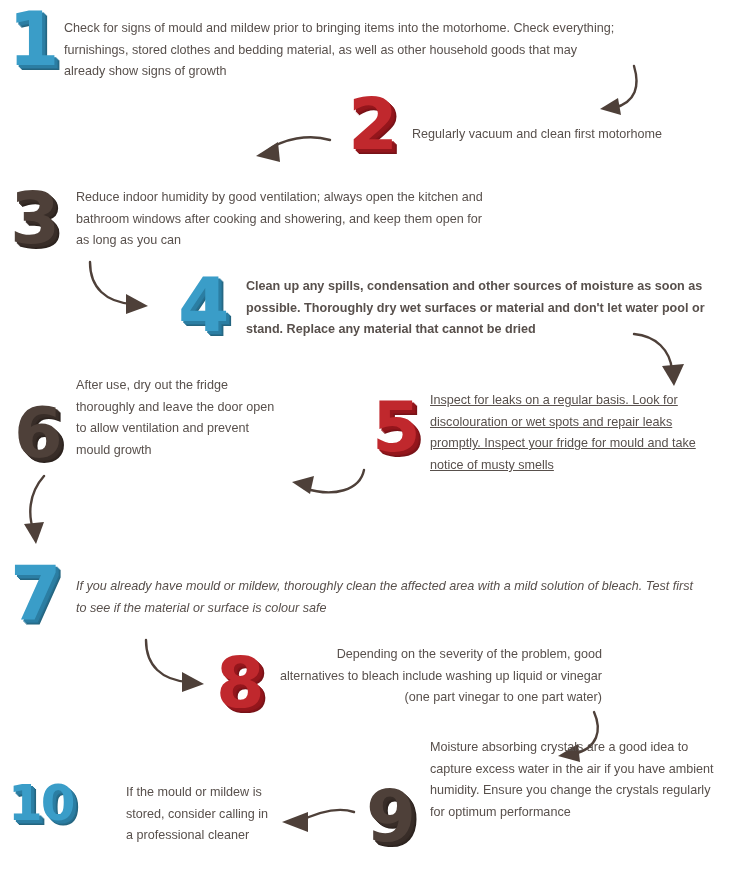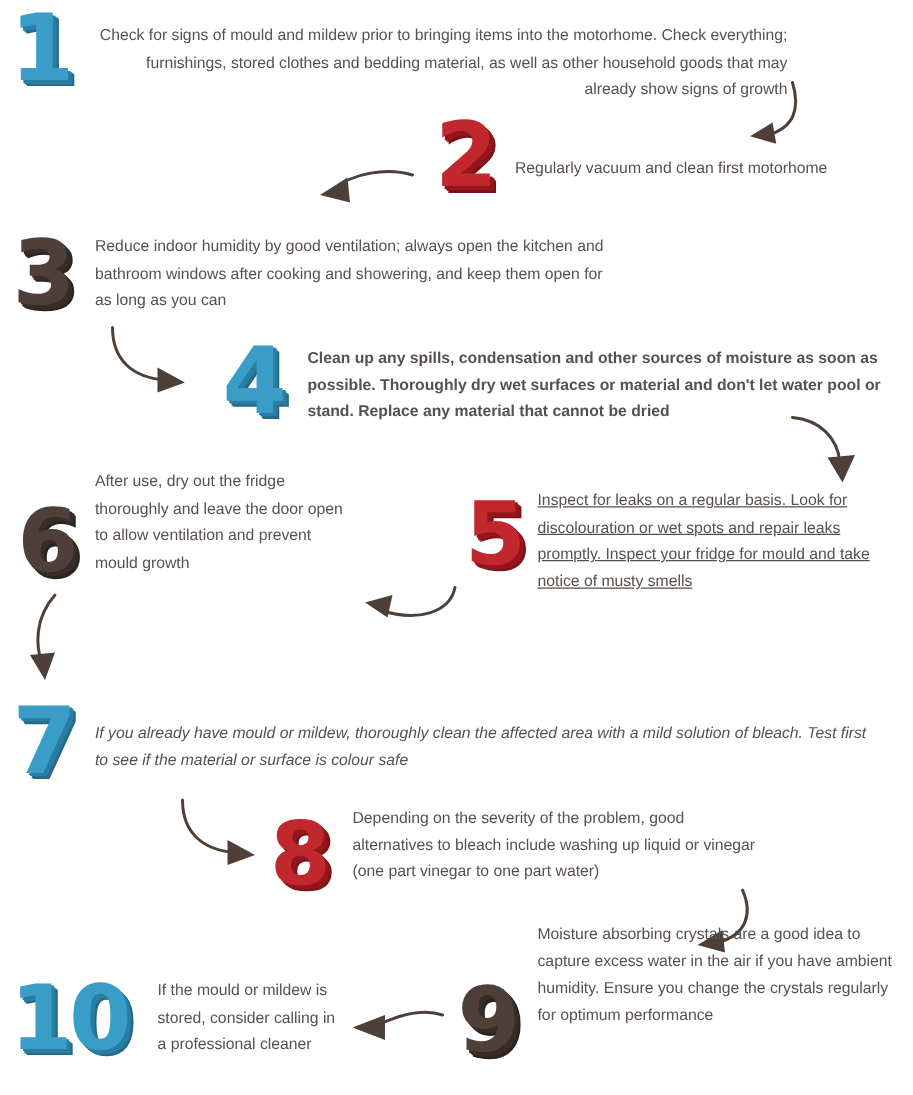--- a/index.html
+++ b/index.html
@@ -46,21 +46,21 @@
   }
   .arrow svg { display: block; overflow: visible; }
 </style>
 </head>
 <body>
 
 <div id="infographic">
 
   <div class="step">
     <div class="numeral blue" style="left:8px; top:2px; font-size:74px;">1</div>
-    <div class="body-text" style="left:74px; top:18px; width:556px;text-align:right;">Check for signs of mould and mildew prior to bringing items into the motorhome. Check everything; furnishings, stored clothes and bedding material, as well as other household goods that may already show signs of growth</div>
+    <div class="body-text" style="left:64px; top:18px; width:556px;">Check for signs of mould and mildew prior to bringing items into the motorhome. Check everything; furnishings, stored clothes and bedding material, as well as other household goods that may already show signs of growth</div>
   </div>
 
   <div class="arrow" style="left:576px; top:62px;">
     <svg width="66" height="66" viewBox="0 0 66 66">
       <path d="M58,4 C64,24 60,40 38,46" fill="none" stroke="#4e4039" stroke-width="2.4" stroke-linecap="round"></path>
       <path d="M42,36 L24,47 L45,53 Z" fill="#4e4039"></path>
     </svg>
   </div>
 
   <div class="step">
@@ -130,21 +130,21 @@
 
   <div class="arrow" style="left:140px; top:636px;">
     <svg width="96" height="64" viewBox="0 0 96 64">
       <path d="M6,4 C6,30 22,44 48,46" fill="none" stroke="#4e4039" stroke-width="2.4" stroke-linecap="round"></path>
       <path d="M42,36 L64,48 L42,56 Z" fill="#4e4039"></path>
     </svg>
   </div>
 
   <div class="step">
     <div class="numeral red" style="left:216px; top:648px; font-size:70px;">8</div>
-    <div class="body-text" style="left:282px; top:644px; width:330px;">Depending on the severity of the problem, good alternatives to bleach include washing up liquid or vinegar (one part vinegar to one part water)</div>
+    <div class="body-text" style="left:272px; top:644px; width:330px;text-align:right;">Depending on the severity of the problem, good alternatives to bleach include washing up liquid or vinegar (one part vinegar to one part water)</div>
   </div>
 
   <div class="arrow" style="left:536px; top:708px;">
     <svg width="72" height="66" viewBox="0 0 72 66">
       <path d="M58,4 C66,22 62,40 38,46" fill="none" stroke="#4e4039" stroke-width="2.4" stroke-linecap="round"></path>
       <path d="M42,36 L22,48 L44,54 Z" fill="#4e4039"></path>
     </svg>
   </div>
 
   <div class="step">
@@ -153,17 +153,17 @@
   </div>
 
   <div class="arrow" style="left:274px; top:804px;">
     <svg width="86" height="36" viewBox="0 0 86 36">
       <path d="M80,8 C62,2 40,10 24,18" fill="none" stroke="#4e4039" stroke-width="2.4" stroke-linecap="round"></path>
       <path d="M34,8 L8,18 L34,28 Z" fill="#4e4039"></path>
     </svg>
   </div>
 
   <div class="step">
-    <div class="numeral blue" style="left:8px; top:778px; font-size:72px;">10</div>
+    <div class="numeral blue" style="left:8px; top:778px; font-size:50px;">10</div>
     <div class="body-text" style="left:126px; top:782px; width:144px;">If the mould or mildew is stored, consider calling in a professional cleaner</div>
   </div>
 
 </div>
 
 </body></html>

